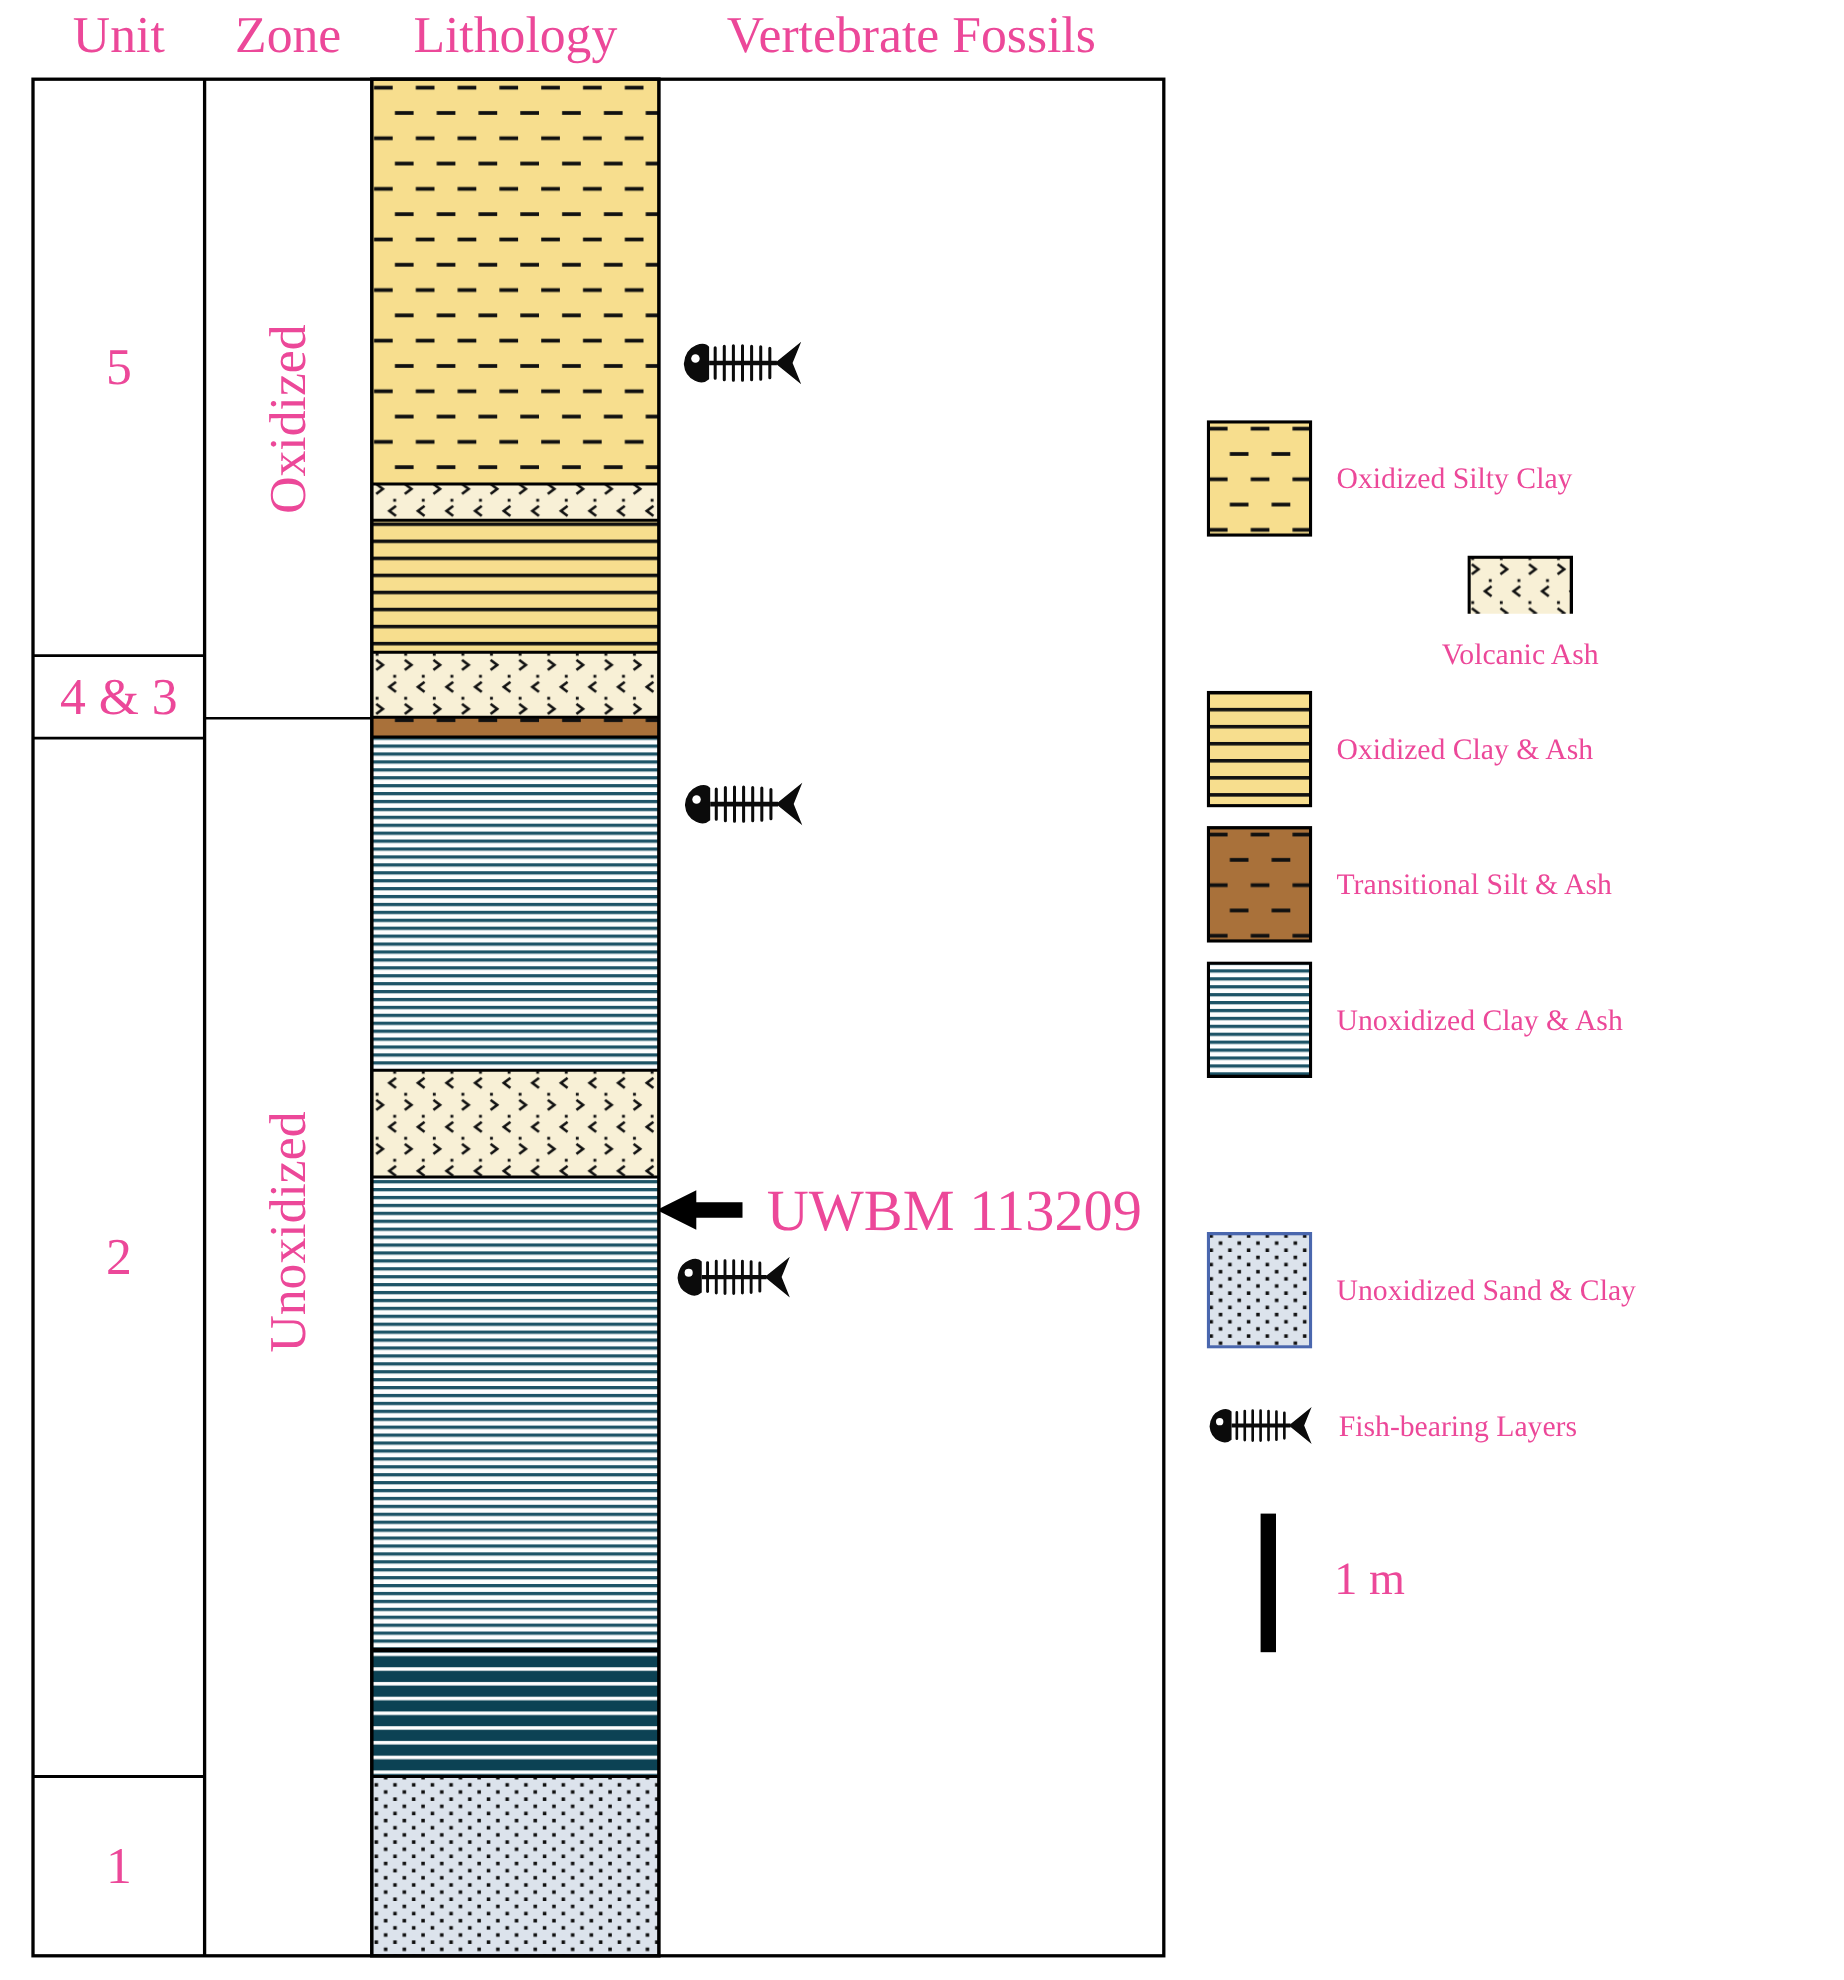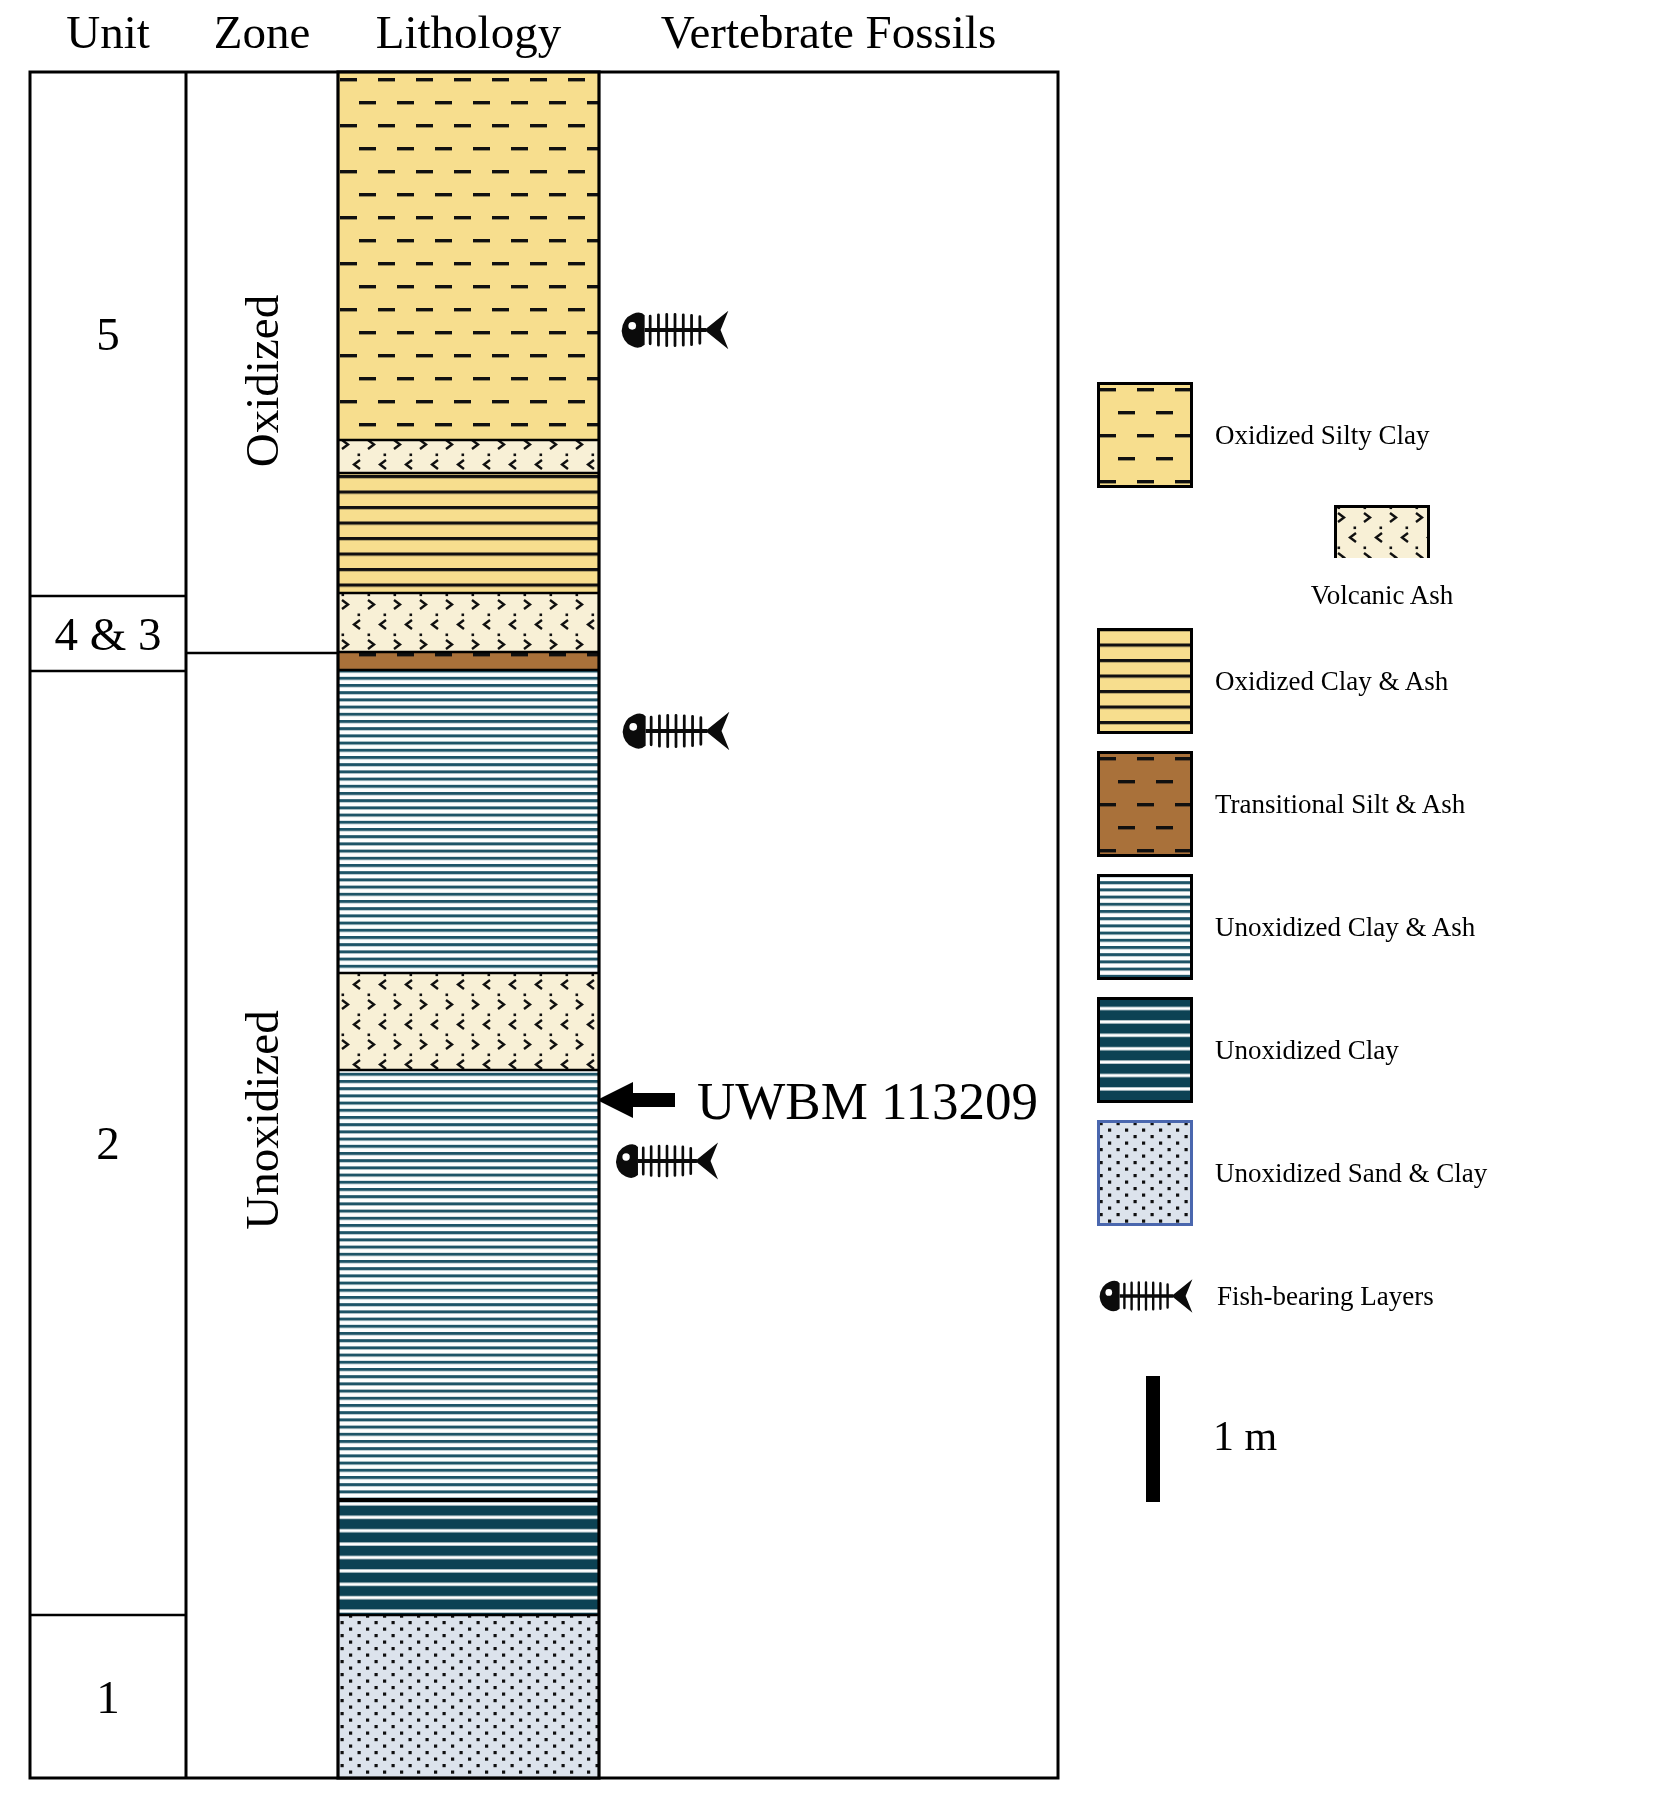--- a/index.html
+++ b/index.html
@@ -1,17 +1,17 @@
 <!DOCTYPE html>
 <html><head>
 <meta charset="utf-8">
 <style>
   html,body{margin:0;padding:0;background:#ffffff;}
   .stage{position:relative;width:1676px;height:1800px;background:#ffffff;overflow:hidden;
-         font-family:"Liberation Serif","DejaVu Serif",serif;color:#000000;}
+         font-family:"Liberation Serif","DejaVu Serif",serif;color:#ec4899;}
   .gfx{position:absolute;left:0;top:0;}
   .hdr{position:absolute;top:6px;height:52px;display:flex;align-items:center;justify-content:center;
        font-size:47px;white-space:nowrap;}
   .cell{position:absolute;display:flex;align-items:center;justify-content:center;font-size:47px;}
   .vlabel{position:absolute;transform:translate(-50%,-50%) rotate(-90deg);transform-origin:center;
           font-size:47px;white-space:nowrap;}
   .uwbm{position:absolute;left:697px;top:1071px;font-size:53px;white-space:nowrap;}
   .legend-row{position:absolute;left:1097px;width:570px;height:106px;display:flex;align-items:center;gap:22px;}
   .legend-label{font-size:27px;white-space:nowrap;}
   .scalebar{position:absolute;left:1146px;top:1376px;width:14px;height:126px;background:#000;}
@@ -159,26 +159,20 @@
       <rect x="1.5" y="1.5" width="93" height="103" fill="url(#pat-trans)" stroke="#000" stroke-width="3"></rect>
     </svg>
     <div class="legend-label">Transitional Silt &amp; Ash</div>
   </div>
   <div class="legend-row" style="top:874px;">
     <svg width="96" height="106">
       <rect x="1.5" y="1.5" width="93" height="103" fill="url(#pat-unla)" stroke="#000" stroke-width="3"></rect>
     </svg>
     <div class="legend-label">Unoxidized Clay &amp; Ash</div>
   </div>
-  <div class="legend-row" style="top:997px;">
-    <svg width="96" height="106">
-      <rect x="1.5" y="1.5" width="93" height="103" fill="url(#pat-unclay)" stroke="#000" stroke-width="3"></rect>
-    </svg>
-    <div class="legend-label">Unoxidized Clay</div>
-  </div>
   <div class="legend-row" style="top:1120px;">
     <svg width="96" height="106">
       <rect x="1.5" y="1.5" width="93" height="103" fill="url(#pat-sand)" stroke-width="3" stroke="#4A67AE"></rect>
     </svg>
     <div class="legend-label">Unoxidized Sand &amp; Clay</div>
   </div>
   <div class="legend-row" style="top:1243px;">
     <svg width="98" height="106" viewBox="0 0 98 106">
       <use href="#fish-sym" x="0" y="33" width="98" height="40"></use>
     </svg>

